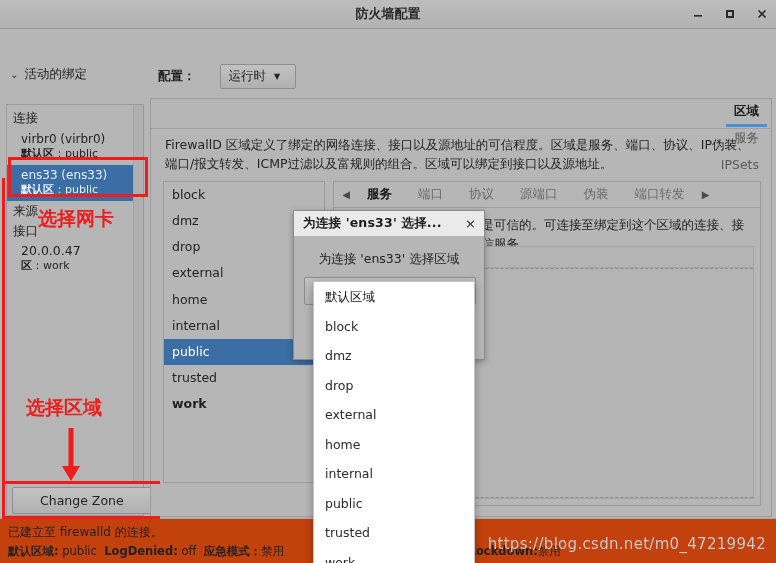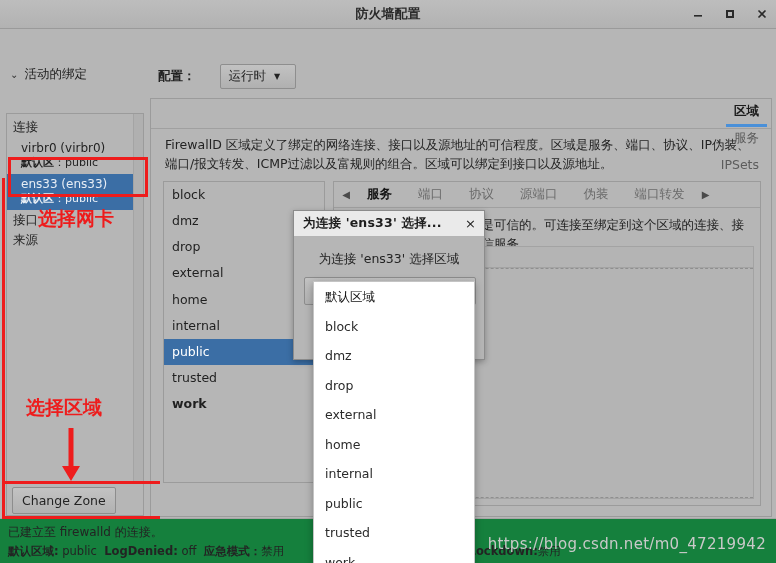--- a/index.html
+++ b/index.html
@@ -49,21 +49,21 @@
   .combo{
     background:linear-gradient(#c2c2c2,#b0b0b0);
     border:1px solid #8e8e8e;border-radius:2px;
     padding:3px 8px;font-size:12.5px;color:#232323;
     display:flex;align-items:center;gap:8px;min-width:58px;
   }
   .combo .tri{font-size:8px;}
 
   
   .leftpanel{
-    position:absolute;left:6px;top:113px;width:136px;height:385px;
+    position:absolute;left:6px;top:104px;width:136px;height:385px;
     background:#b6b6b6;border:1px solid #9b9b9b;
     overflow:hidden;
   }
   .lp-head{font-size:12.5px;color:#232323;padding:5px 6px 2px 6px;}
   .conn-item{padding:3px 6px 4px 14px;line-height:1.25;}
   .conn-item .n1{font-size:12px;color:#232323;}
   .conn-item .n2{font-size:11px;color:#232323;}
   .conn-item .n2 b{font-weight:bold;}
   .conn-item.sel{background:#3b6ea5;}
   .conn-item.sel .n1,.conn-item.sel .n2{color:#e8eef5;}
@@ -73,21 +73,21 @@
   .src-item .s2{font-size:11px;color:#232323;}
 
   
   .lp-scroll{position:absolute;right:0;top:0;width:9px;height:100%;background:#b0b0b0;border-left:1px solid #a4a4a4;}
 
   
   .changezone{
     position:absolute;left:12px;top:487px;
     background:linear-gradient(#c3c3c3,#b1b1b1);
     border:1px solid #8d8d8d;border-radius:2px;
-    padding:5px 9px;font-size:12.5px;color:#232323;
+    padding:5px 27px;font-size:12.5px;color:#232323;
   }
   .cz-strip{
     position:absolute;left:6px;top:483px;width:136px;height:32px;
     background:#b6b6b6;border:1px solid #9b9b9b;border-top:none;
   }
 
   
   .notebook{
     position:absolute;left:150px;top:98px;width:620px;height:417px;
     background:#b6b6b6;border:1px solid #9b9b9b;
@@ -137,21 +137,21 @@
   .svc-box{
     position:absolute;left:6px;right:6px;top:64px;bottom:6px;
     border:1px solid #a3a3a3;background:#b4b4b4;
   }
   .svc-head{height:20px;border-bottom:1px solid #a3a3a3;}
   .svc-body{position:absolute;left:0;right:0;top:21px;bottom:0;
     border-top:1px dashed #8f8f8f;border-bottom:1px dashed #8f8f8f;}
 
   
   .statusbar{
-    position:absolute;left:0;bottom:0;width:776px;height:44px;background:#15803d;
+    position:absolute;left:0;bottom:0;width:776px;height:44px;background:#c2410c;
     border-top:1px solid #a6a6a6;
   }
   .status-line1{position:absolute;left:8px;top:5px;font-size:12px;color:#232323;}
   .status-line2{position:absolute;left:8px;top:25px;font-size:11.5px;color:#232323;white-space:nowrap;}
   .status-line2 b{font-weight:bold;}
   .watermark{
     position:absolute;right:10px;top:16px;font-size:15px;color:#c9c9c9;
     letter-spacing:.3px;
   }
 
@@ -249,23 +249,29 @@
       </div>
     </div>
 
     <div class="conn-item sel">
       <div class="n1">ens33 (ens33)</div>
       <div class="n2">
         <b>默认区</b><span>：</span><span>public</span>
       </div>
     </div>
 
+    <div class="lp-sub">来源</div>
     <div class="lp-sub">接口</div>
-    <div class="lp-sub">来源</div>
-
+
+    <div class="src-item">
+      <div class="s1">20.0.0.47</div>
+      <div class="s2">
+        <b>区</b><span>：</span><span>work</span>
+      </div>
+    </div>
   </div>
 
   <div class="cz-strip"></div>
   <div class="changezone">Change Zone</div>
 
   <div class="notebook">
     <div class="tabstrip">
       <div class="tab active">区域</div>
       <div class="tab">服务</div>
       <div class="tab">IPSets</div>

